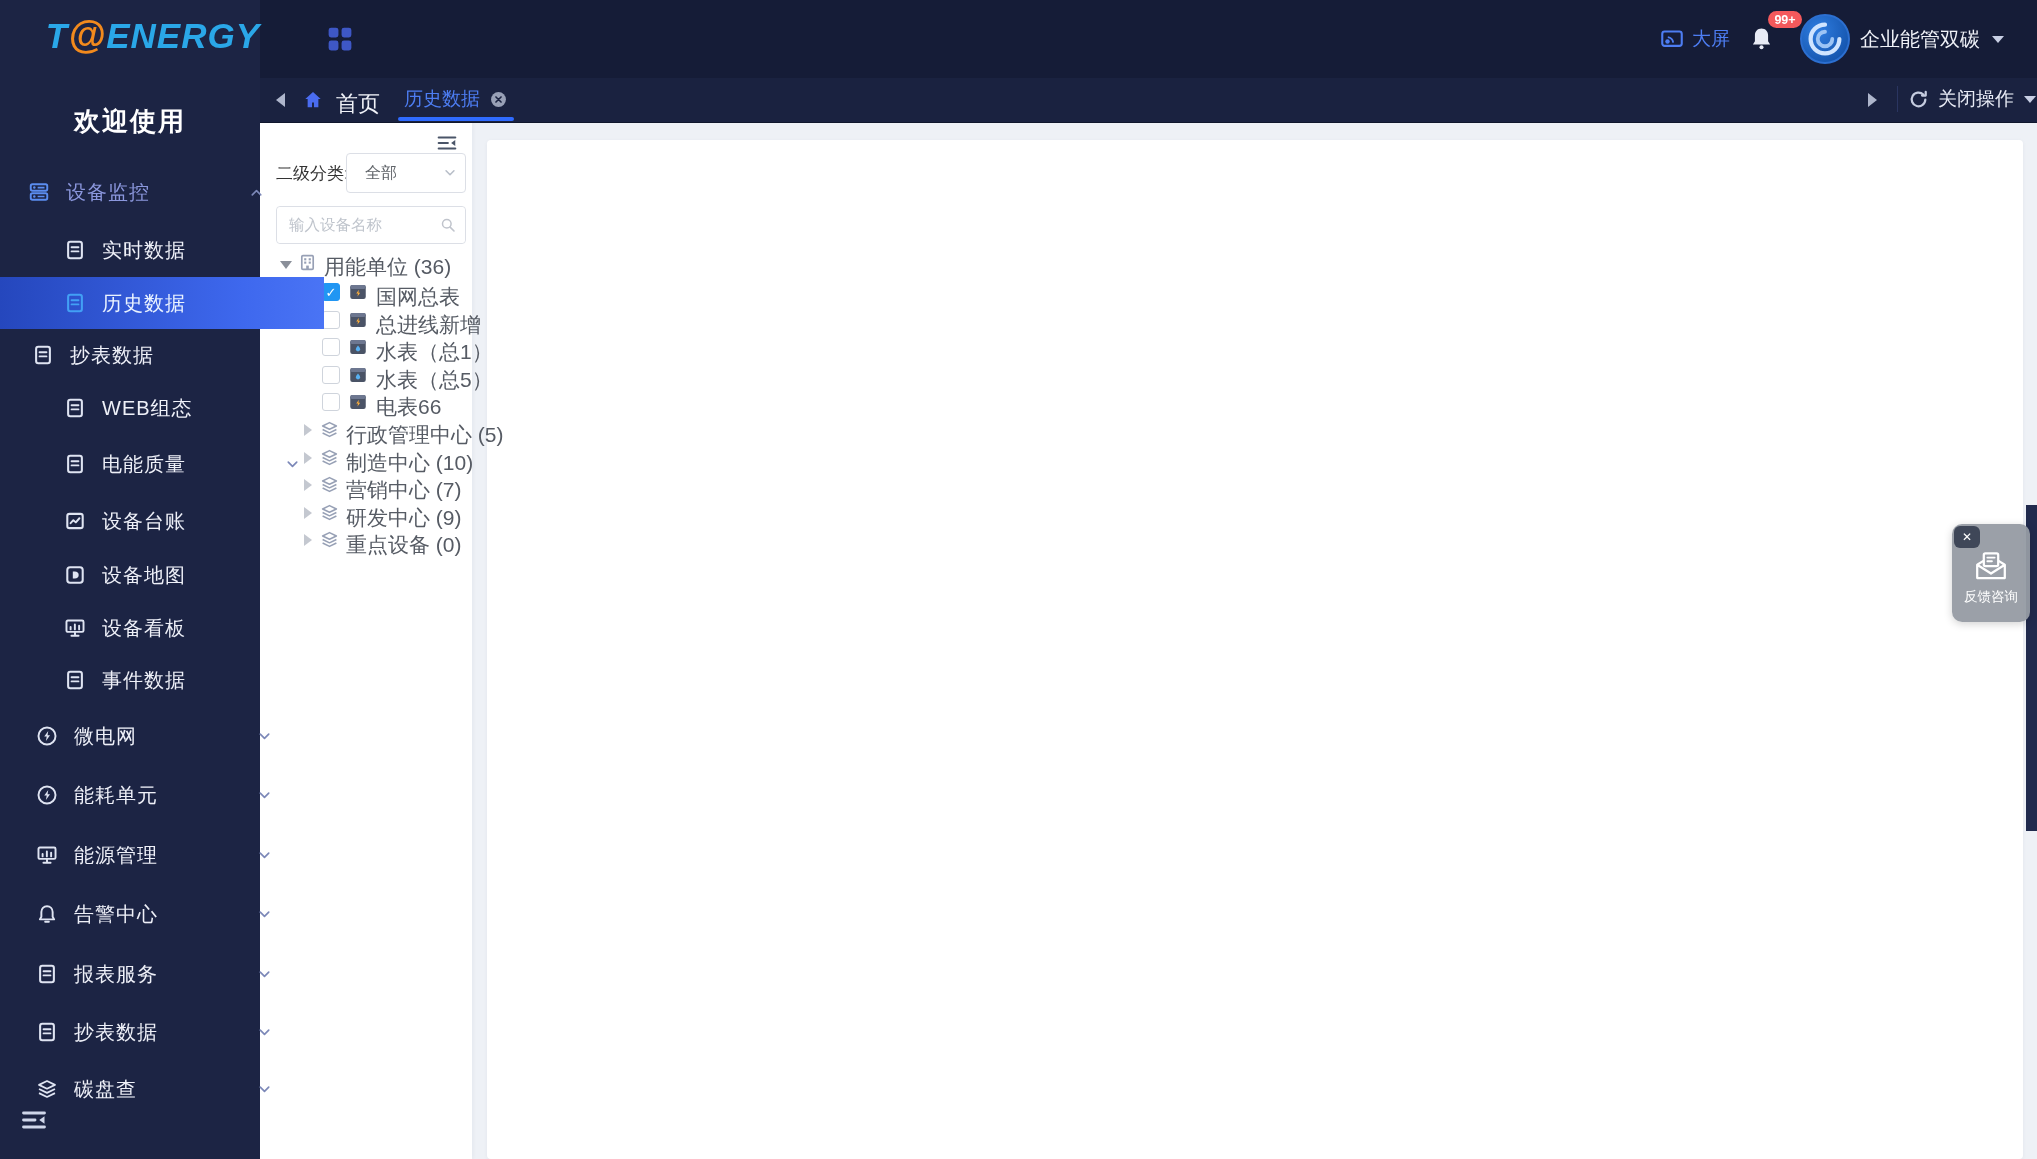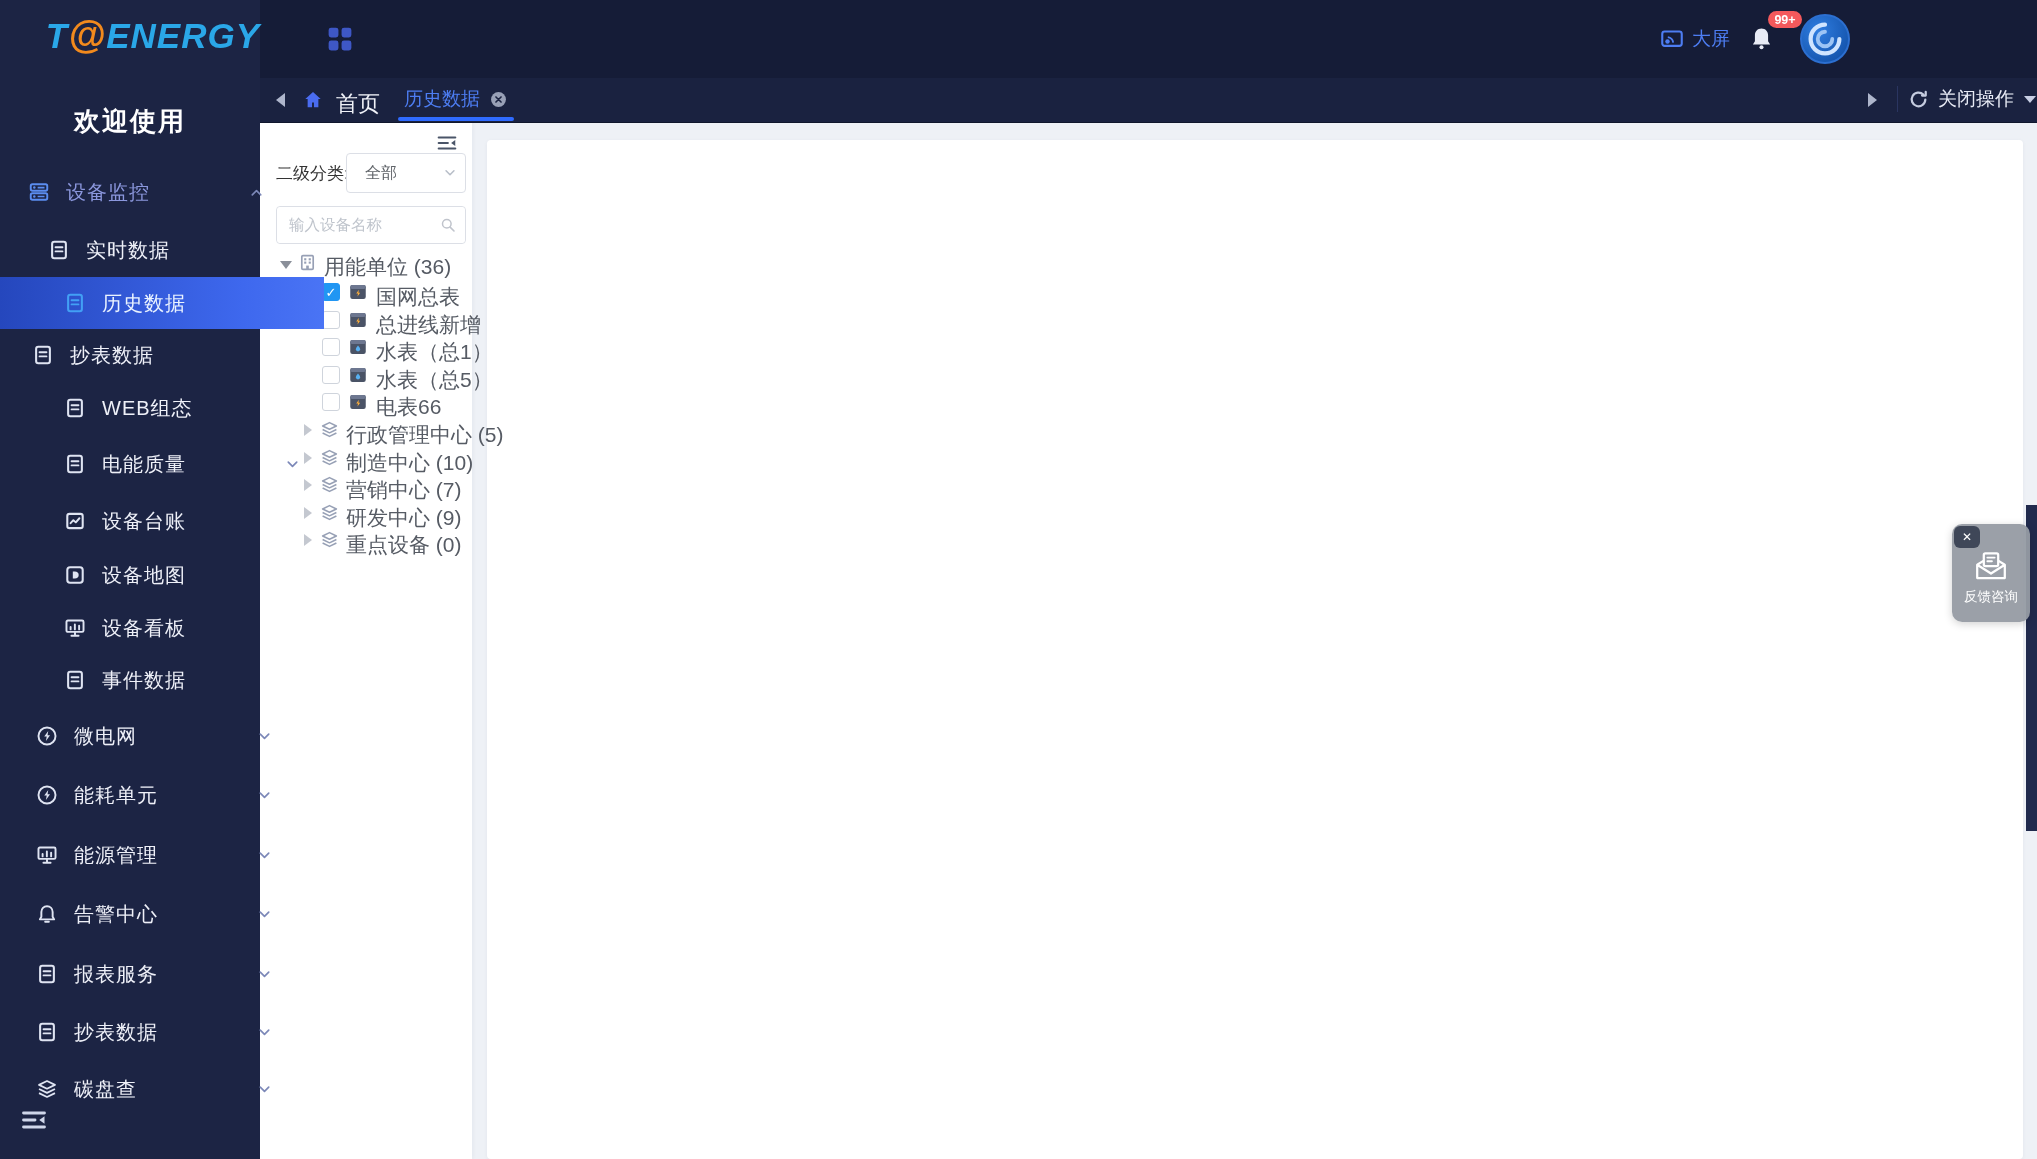--- a/index.html
+++ b/index.html
@@ -67,21 +67,21 @@
             <path d="M7 4.8h5M7 11.3h5" stroke="#5b8df0" stroke-width="1.2"></path>
           </svg>
         </span>
         <span class="nav-lb">设备监控</span>
         <span class="caret-slot" style="width: 15px; height: 15px; display: inline-flex;">
           <svg viewBox="0 0 16 16" width="100%" height="100%" fill="none">
             <path d="M3.5 5.5 8 10l4.5-4.5" stroke="#7c88b8" stroke-width="1.8" stroke-linecap="round" stroke-linejoin="round" transform="rotate(180 8 8)"></path>
           </svg>
         </span>
       </div>
-      <div class="nav-row lvl-sub" style="top: 224px; padding-left: 48px;">
+      <div class="nav-row lvl-sub" style="top: 224px; padding-left: 64px;">
         <span class="nav-ic">
           <svg viewBox="0 0 16 16" width="100%" height="100%" fill="none">
             <rect x="3" y="2" width="10" height="12" rx="1.6" stroke="#dfe4f2" stroke-width="1.5"></rect>
             <path d="M5.5 6h5M5.5 9h5" stroke="#dfe4f2" stroke-width="1.4" stroke-linecap="round"></path>
           </svg>
         </span>
         <span class="nav-lb">实时数据</span>
       </div>
       <div class="nav-row lvl-sub active" style="top: 277px; padding-left: 64px;">
         <span class="nav-ic">
@@ -286,20 +286,24 @@
   </div>
   <div class="abs" id="bell" style="left:1488px;top:25px;width:27px;height:27px;cursor:pointer"><svg viewBox="0 0 16 16" width="100%" height="100%" fill="none">
         <path d="M8 2.1c2.3 0 3.9 1.7 3.9 4V9.6l1.2 2H2.9l1.2-2V6.1c0-2.3 1.6-4 3.9-4z" fill="#e8ebf5"></path>
         <circle cx="8" cy="13.2" r="1.2" fill="#e8ebf5"></circle>
       </svg></div>
   <div class="abs" style="left:1506px;top:9px;min-width:38px;height:21px;background:#f4595c;border:2.5px solid #151c37;border-radius:12px;color:#fff;font-size:12.5px;font-weight:bold;display:flex;align-items:center;justify-content:center;padding:0 4px;box-sizing:border-box">99+</div>
   <div class="abs" id="avatar" style="left:1540px;top:14px;width:50px;height:50px;border-radius:50%;background:radial-gradient(circle at 35% 32%,#2f7de0,#0e4aa0);border:2px solid #2c6fd0;box-sizing:border-box;cursor:pointer"><svg viewBox="0 0 24 24" width="100%" height="100%" fill="none">
         <path d="M12 4.5a7.5 7.5 0 1 0 7.5 7.5" stroke="#cfe4ff" stroke-width="2.2" stroke-linecap="round"></path>
         <path d="M12 8.2a3.8 3.8 0 1 0 3.8 3.8" stroke="#9cc4f5" stroke-width="2" stroke-linecap="round"></path>
       </svg></div>
+  <div class="abs flex" style="left:1600px;top:0;height:78px;cursor:pointer">
+    <span style="font-size:20px;color:#f0f2f8">企业能管双碳</span>
+    <span class="tri" style="position:relative;display:inline-block;margin-left:12px;border-width:7px 6px 0 6px;border-color:#c8cfe4 transparent transparent transparent"></span>
+  </div>
 </div>
 
 <div class="abs tabbar">
   <span class="tri" style="left:16px;top:15px;border-width:7px 9px 7px 0;border-color:transparent #aeb6cc transparent transparent;cursor:pointer"></span>
   <div class="abs" id="home-ic" style="left:42px;top:11px;width:22px;height:22px"><svg viewBox="0 0 16 16" width="100%" height="100%" fill="none">
         <path d="M8 2.2 2.4 7.3h1.7v6h3.2V9.8h1.4v3.5h3.2v-6h1.7z" fill="#4a6cf0"></path>
       </svg></div>
   <div class="abs" style="left:76px;top:11px;font-size:22px;color:#f0f2f8;cursor:pointer">首页</div>
   <div class="abs flex" style="left:144px;top:0;height:42px;cursor:pointer">
     <span style="font-size:19px;color:#4d7df2">历史数据</span>

